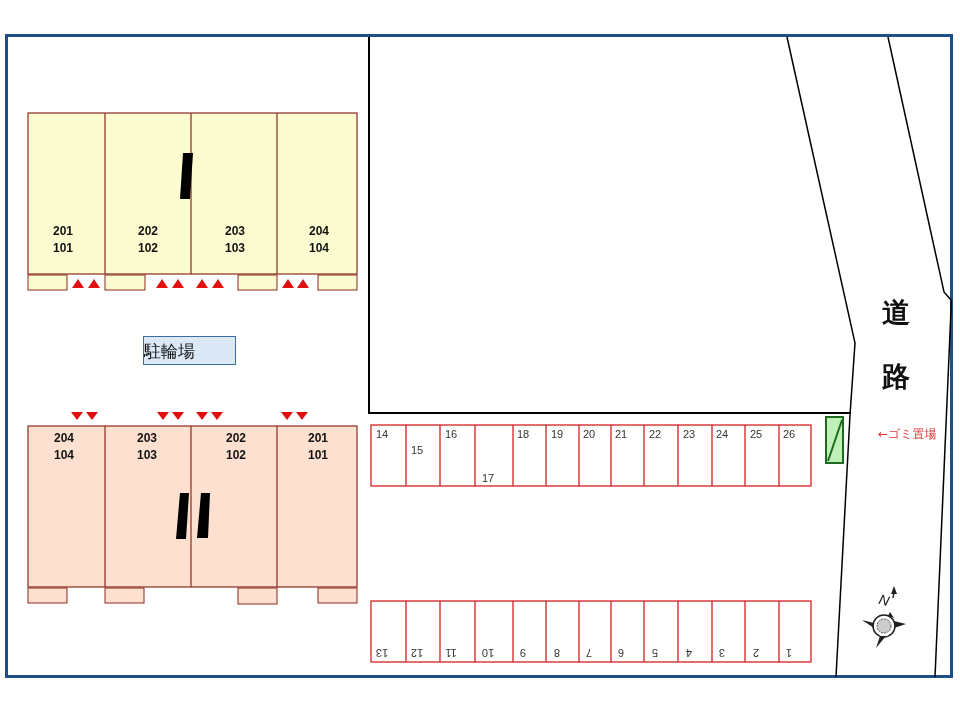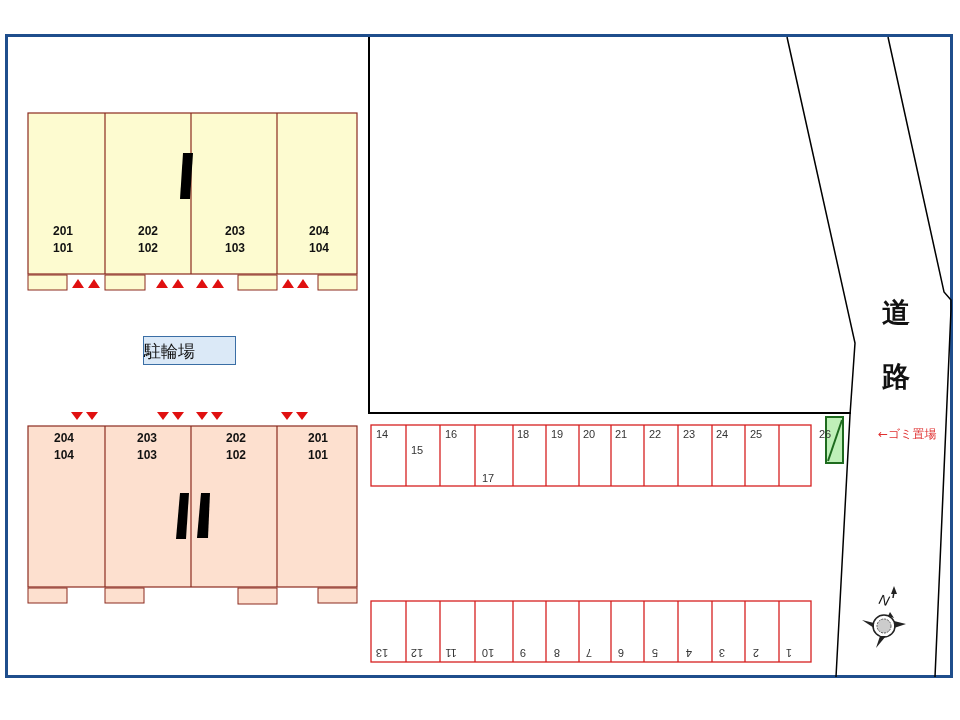--- a/index.html
+++ b/index.html
@@ -144,21 +144,21 @@
   <div class="slot-num" style="left:441px;top:428px;">16</div>
   <div class="slot-num" style="left:478px;top:428px;margin-top:44px;">17</div>
   <div class="slot-num" style="left:513px;top:428px;">18</div>
   <div class="slot-num" style="left:547px;top:428px;">19</div>
   <div class="slot-num" style="left:579px;top:428px;">20</div>
   <div class="slot-num" style="left:611px;top:428px;">21</div>
   <div class="slot-num" style="left:645px;top:428px;">22</div>
   <div class="slot-num" style="left:679px;top:428px;">23</div>
   <div class="slot-num" style="left:712px;top:428px;">24</div>
   <div class="slot-num" style="left:746px;top:428px;">25</div>
-  <div class="slot-num" style="left:779px;top:428px;margin-left:36px;">26</div>
+  <div class="slot-num" style="left:779px;top:428px;">26</div>
 </div>
 
 <div>
   <div class="slot-num flip" style="left:372px;top:647px;">13</div>
   <div class="slot-num flip" style="left:407px;top:647px;">12</div>
   <div class="slot-num flip" style="left:441px;top:647px;">11</div>
   <div class="slot-num flip" style="left:478px;top:647px;">10</div>
   <div class="slot-num flip" style="left:513px;top:647px;">9</div>
   <div class="slot-num flip" style="left:547px;top:647px;">8</div>
   <div class="slot-num flip" style="left:579px;top:647px;">7</div>

